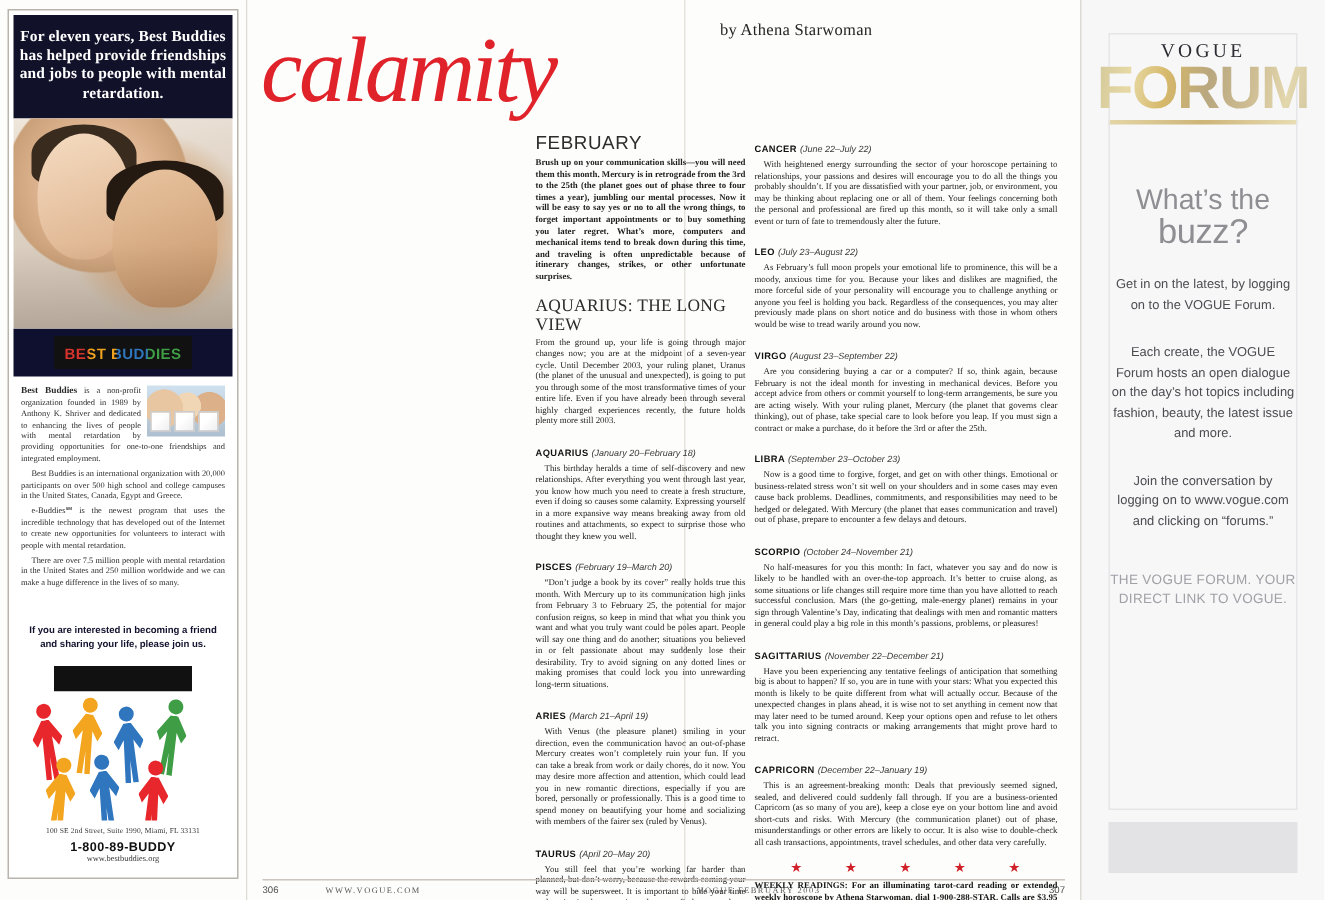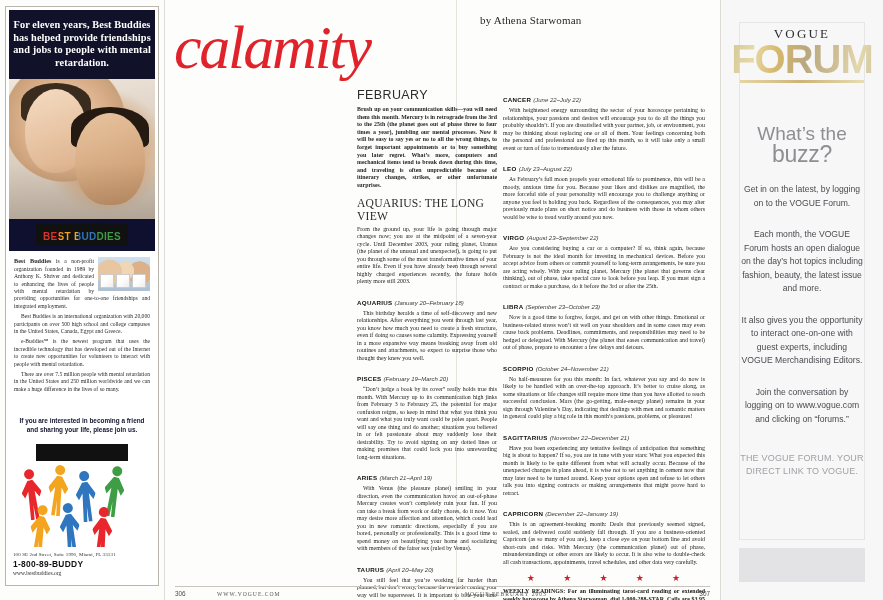--- a/index.html
+++ b/index.html
@@ -124,21 +124,21 @@
     margin: 2px 6px 0 6px; text-align:center;
   }
   .bb-logo2 .kwbox {
     display:inline-block; background:#111; padding: 3px 6px;
     font-family:"Liberation Sans", sans-serif; font-weight:bold; font-size:10px; letter-spacing:.4px;
     background-image: linear-gradient(90deg,#d8332c 0 20%, #f0a31e 20% 42%, #2f76bf 42% 66%, #3f9e45 66% 100%);
     -webkit-background-clip: text; background-clip: text; color: transparent;
     box-shadow: inset 0 0 0 99px #111;
   }
   .bb-foot {
-    padding: 5px 4px 6px 4px;
+    text-align:center; padding: 5px 4px 6px 4px;
   }
   .bb-foot .addr { font-size: 5px; color:#333; letter-spacing:.1px; }
   .bb-foot .phone { font-family:"Liberation Sans", sans-serif; font-weight:bold; font-size: 8.4px; letter-spacing:.3px; margin-top:2px; color:#111; }
   .bb-foot .url { font-size: 5.6px; color:#333; margin-top:1px; }
 
   
   .page-center {
     position: relative;
     width: 555px; height: 600px;
     background: #fdfdfb;
@@ -417,21 +417,20 @@
     <div class="vf-vogue">VOGUE</div>
     <div class="vf-forum">FORUM</div>
     <div class="vf-rule"></div>
 
     <div class="vf-buzz">
       <span>What’s the</span>
       <span class="l2">buzz?</span>
     </div>
 
     <div class="vf-p">Get in on the latest, by logging on to the VOGUE Forum.</div>
-    <div class="vf-p">Each month, the VOGUE Forum hosts an open dialogue on the day’s hot topics including fashion, beauty, the latest issue and more.</div>
-    <div class="vf-p">It also gives you the opportunity to interact one-on-one with guest experts, including VOGUE Merchandising Editors.</div>
+    <div class="vf-p">Each create, the VOGUE Forum hosts an open dialogue on the day’s hot topics including fashion, beauty, the latest issue and more.</div>
     <div class="vf-p">Join the conversation by logging on to www.vogue.com and clicking on “forums.”</div>
 
     <div class="vf-tag">THE VOGUE FORUM. YOUR DIRECT LINK TO VOGUE.</div>
     <div class="vf-bottombar"></div>
   </div>
 
 </div>
 
 </body></html>

